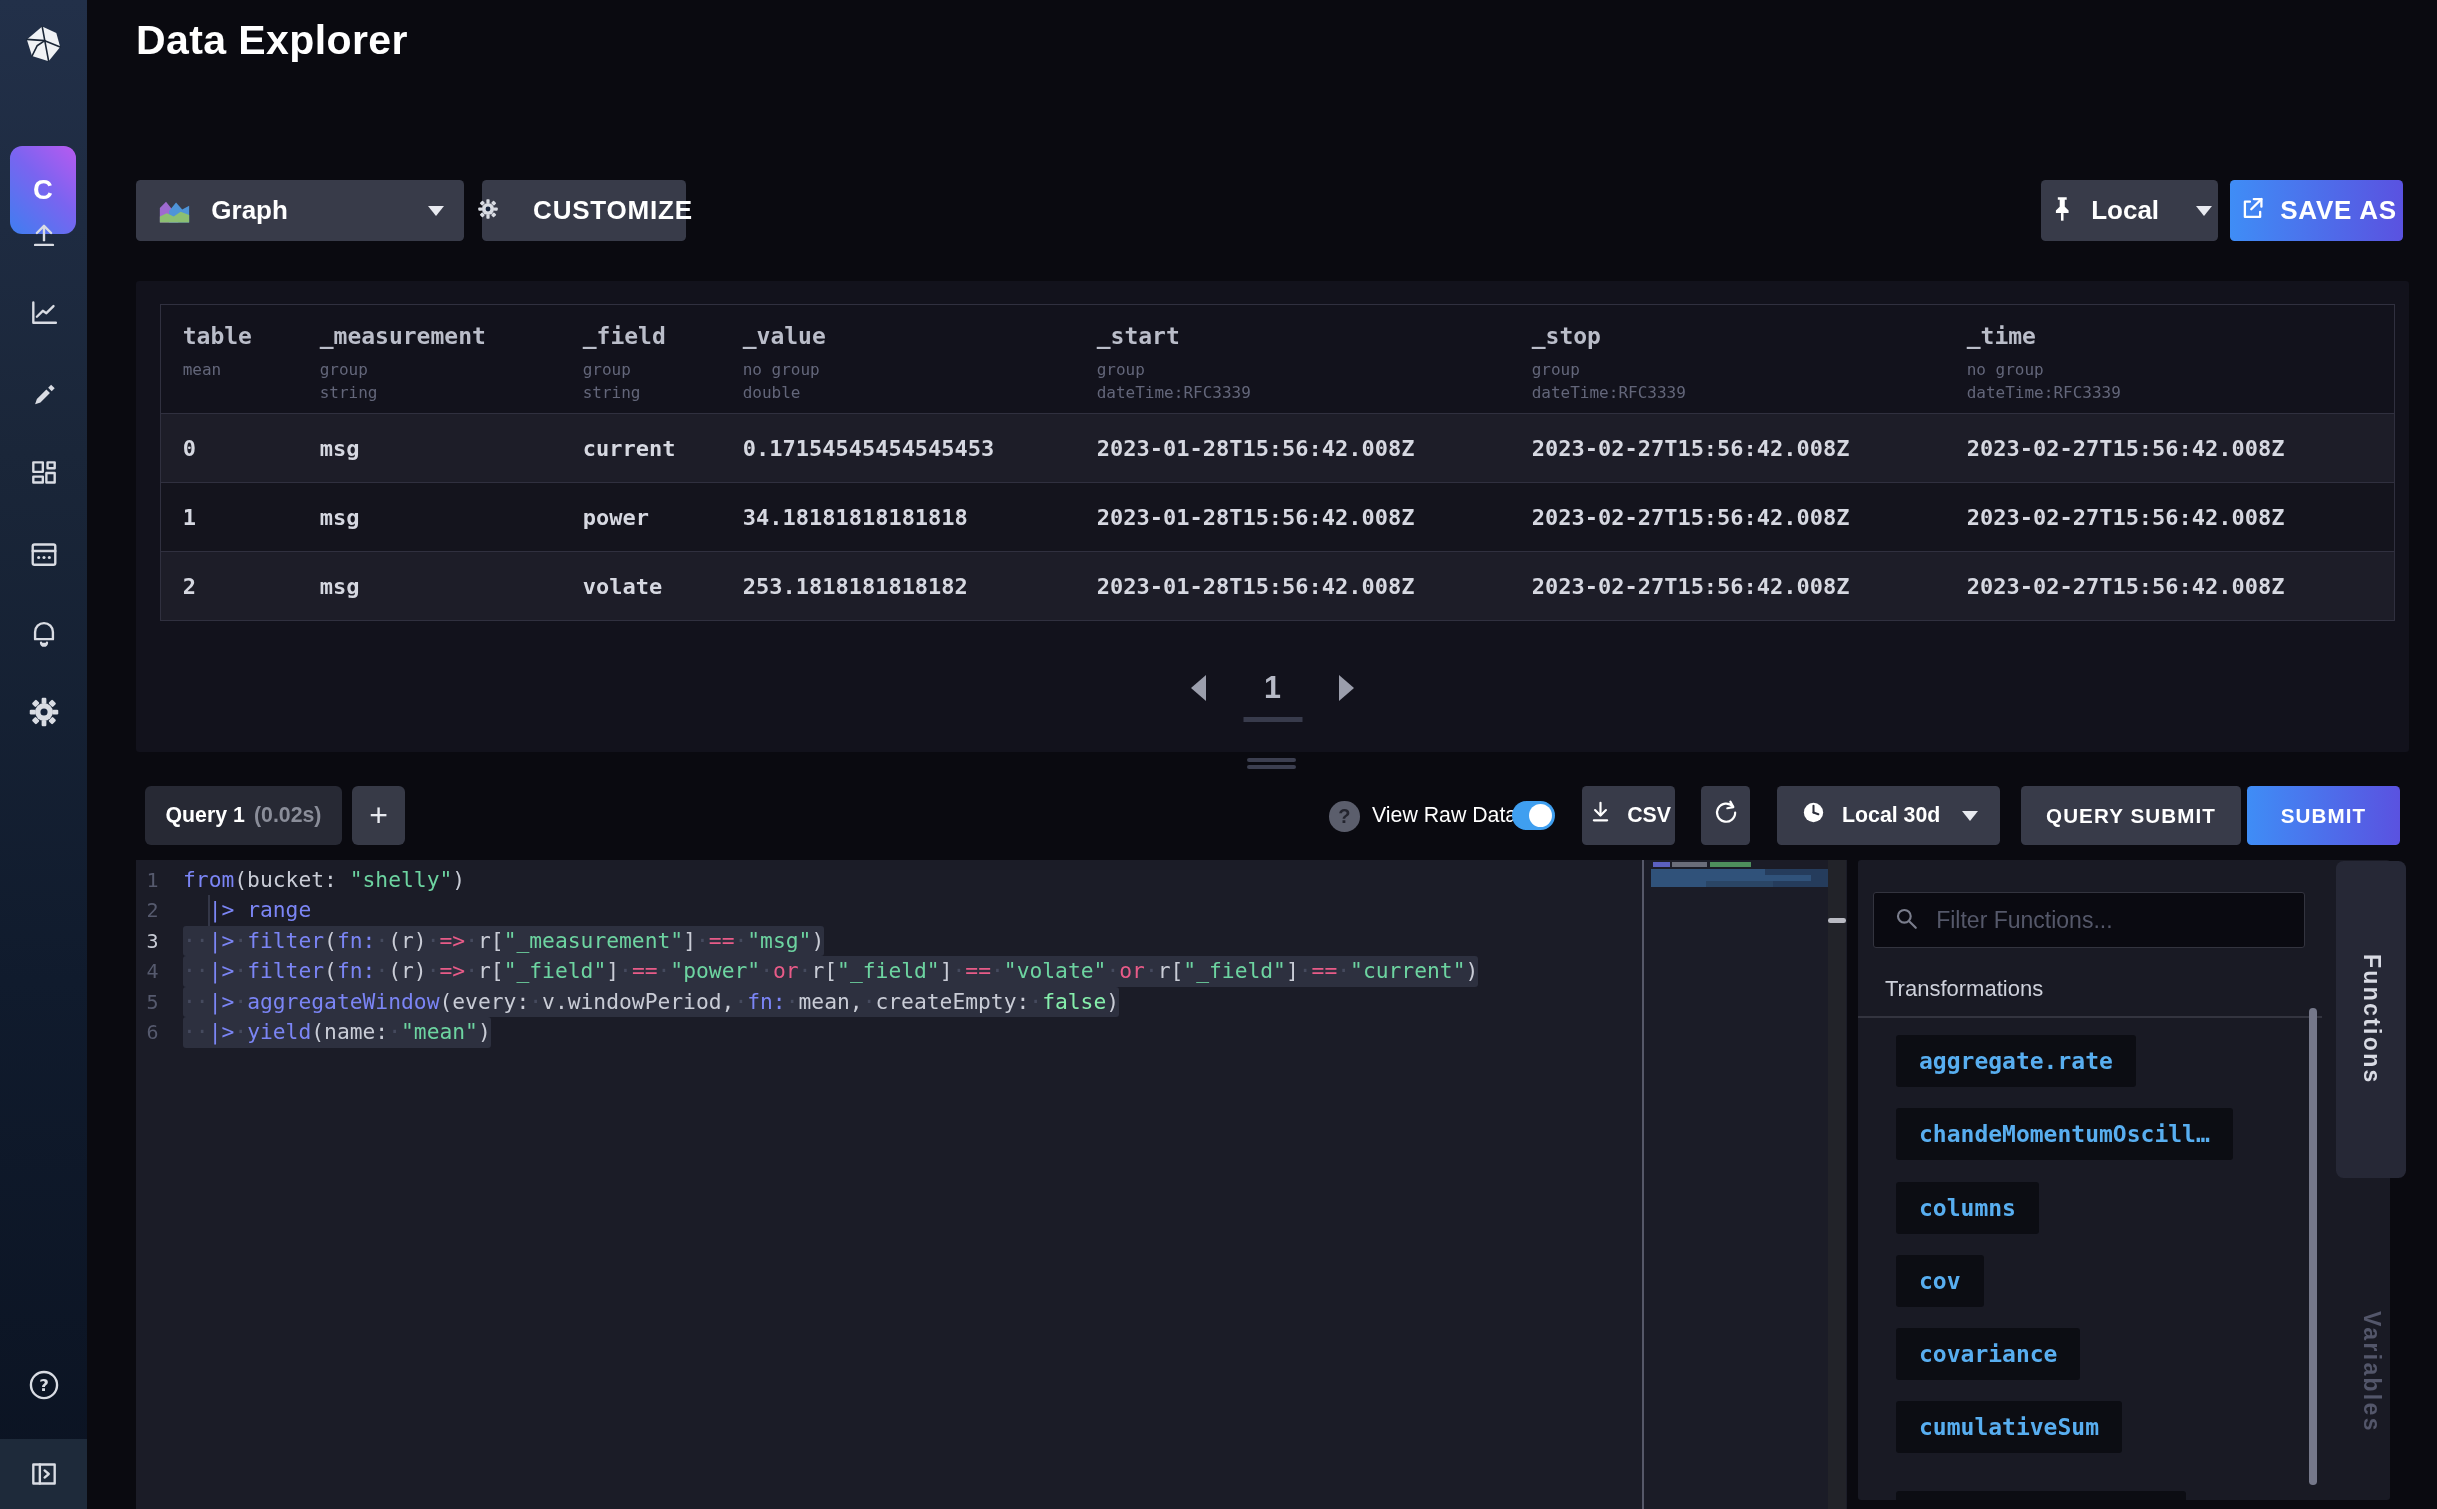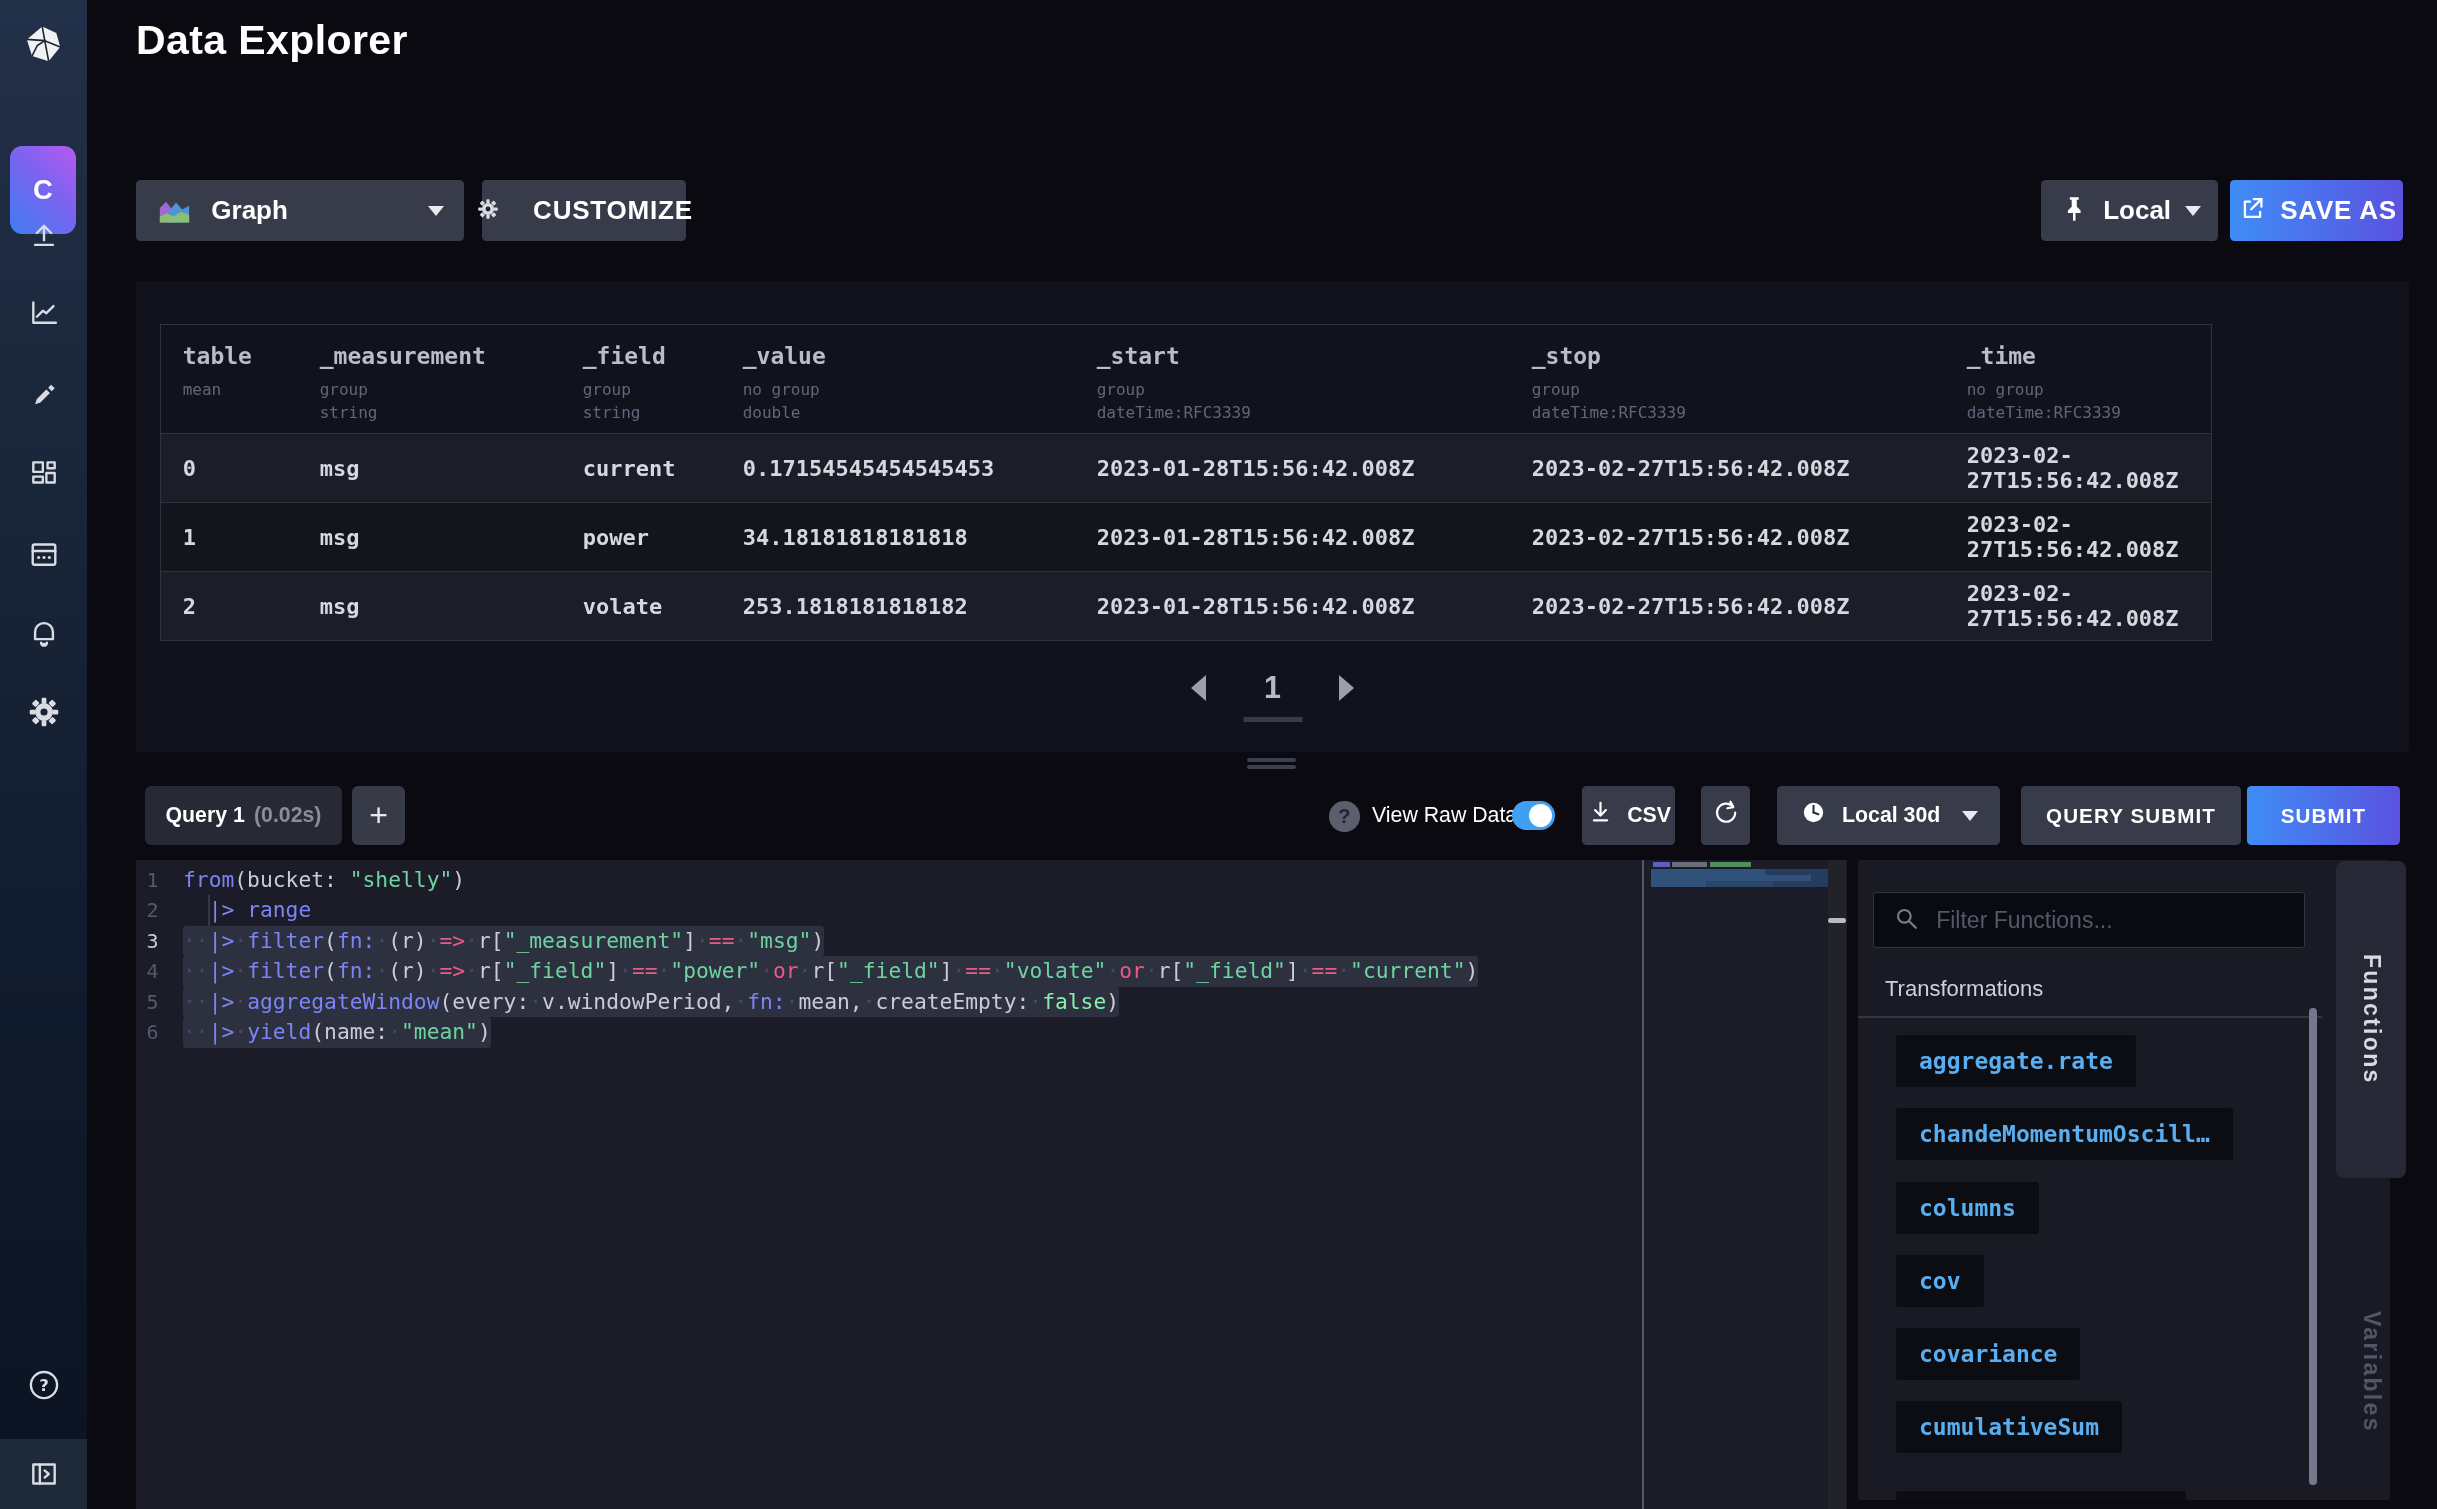--- a/index.html
+++ b/index.html
@@ -22,28 +22,28 @@
   #page-title { position:absolute; left:136px; top:17px; font-size:41px; font-weight:bold; color:#ffffff; letter-spacing:0.4px; }
 
   
   .btn { position:absolute; top:180px; height:61px; background:#383b49; border-radius:4.6px;
     display:flex; align-items:center; color:#fff; font-weight:bold; cursor:pointer; }
   .btn .lbl { font-size:26px; }
   .caret { width:0; height:0; border-left:8.4px solid transparent; border-right:8.4px solid transparent; border-top:10.7px solid #e8eaf0; }
   #btn-graph { left:136px; width:328px; padding:0 20px; gap:18.3px; }
   #btn-graph .caret { margin-left:auto; }
   #btn-customize { left:482px; width:204px; justify-content:center; gap:32px; letter-spacing:0.8px; }
-  #btn-local { left:2041px; width:177px; padding:0 18px; gap:13.7px; }
+  #btn-local { left:2041px; width:177px; padding:0 6px; gap:13.7px; }
   #btn-local .caret { margin-left:auto; }
   #btn-saveas { left:2230px; width:173px; justify-content:center; gap:13.7px; letter-spacing:0.8px;
     background:linear-gradient(90deg,#3f8df6 0%,#5a52e0 100%); }
 
   
   #card { position:absolute; left:136px; top:281px; width:2273px; height:471px; background:#12121c; border-radius:3px; }
-  #table-wrap { position:absolute; left:24.4px; top:23px; width:2052px; border:1.5px solid #30303f; background:#f97316;margin-top:20px; }
+  #table-wrap { position:absolute; left:24.4px; top:23px; width:2235px; border:1.5px solid #30303f; background:#f97316; }
   .trow { display:grid; grid-template-columns:137px 263px 160px 354px 435px 435px 1fr; }
   #thead { height:108px; background:#12121c; }
   #thead .hcell { padding:18.3px 0 0 21.3px; }
   .hname { font-family:"DejaVu Sans Mono", monospace; font-size:23px; font-weight:bold; color:#babdc9; }
   .hsub  { font-family:"DejaVu Sans Mono", monospace; font-size:16px; color:#63667a; line-height:23px; margin-top:9.1px; }
   .drow { height:69px; border-top:1.5px solid #30303f; }
   .drow.even { background:#1d1d28; }
   .drow.odd  { background:#14141d; }
   .dcell { display:flex; align-items:center; padding-left:21.3px;
     font-family:"DejaVu Sans Mono", monospace; font-size:22px; font-weight:bold; color:#d6d8e1; }

